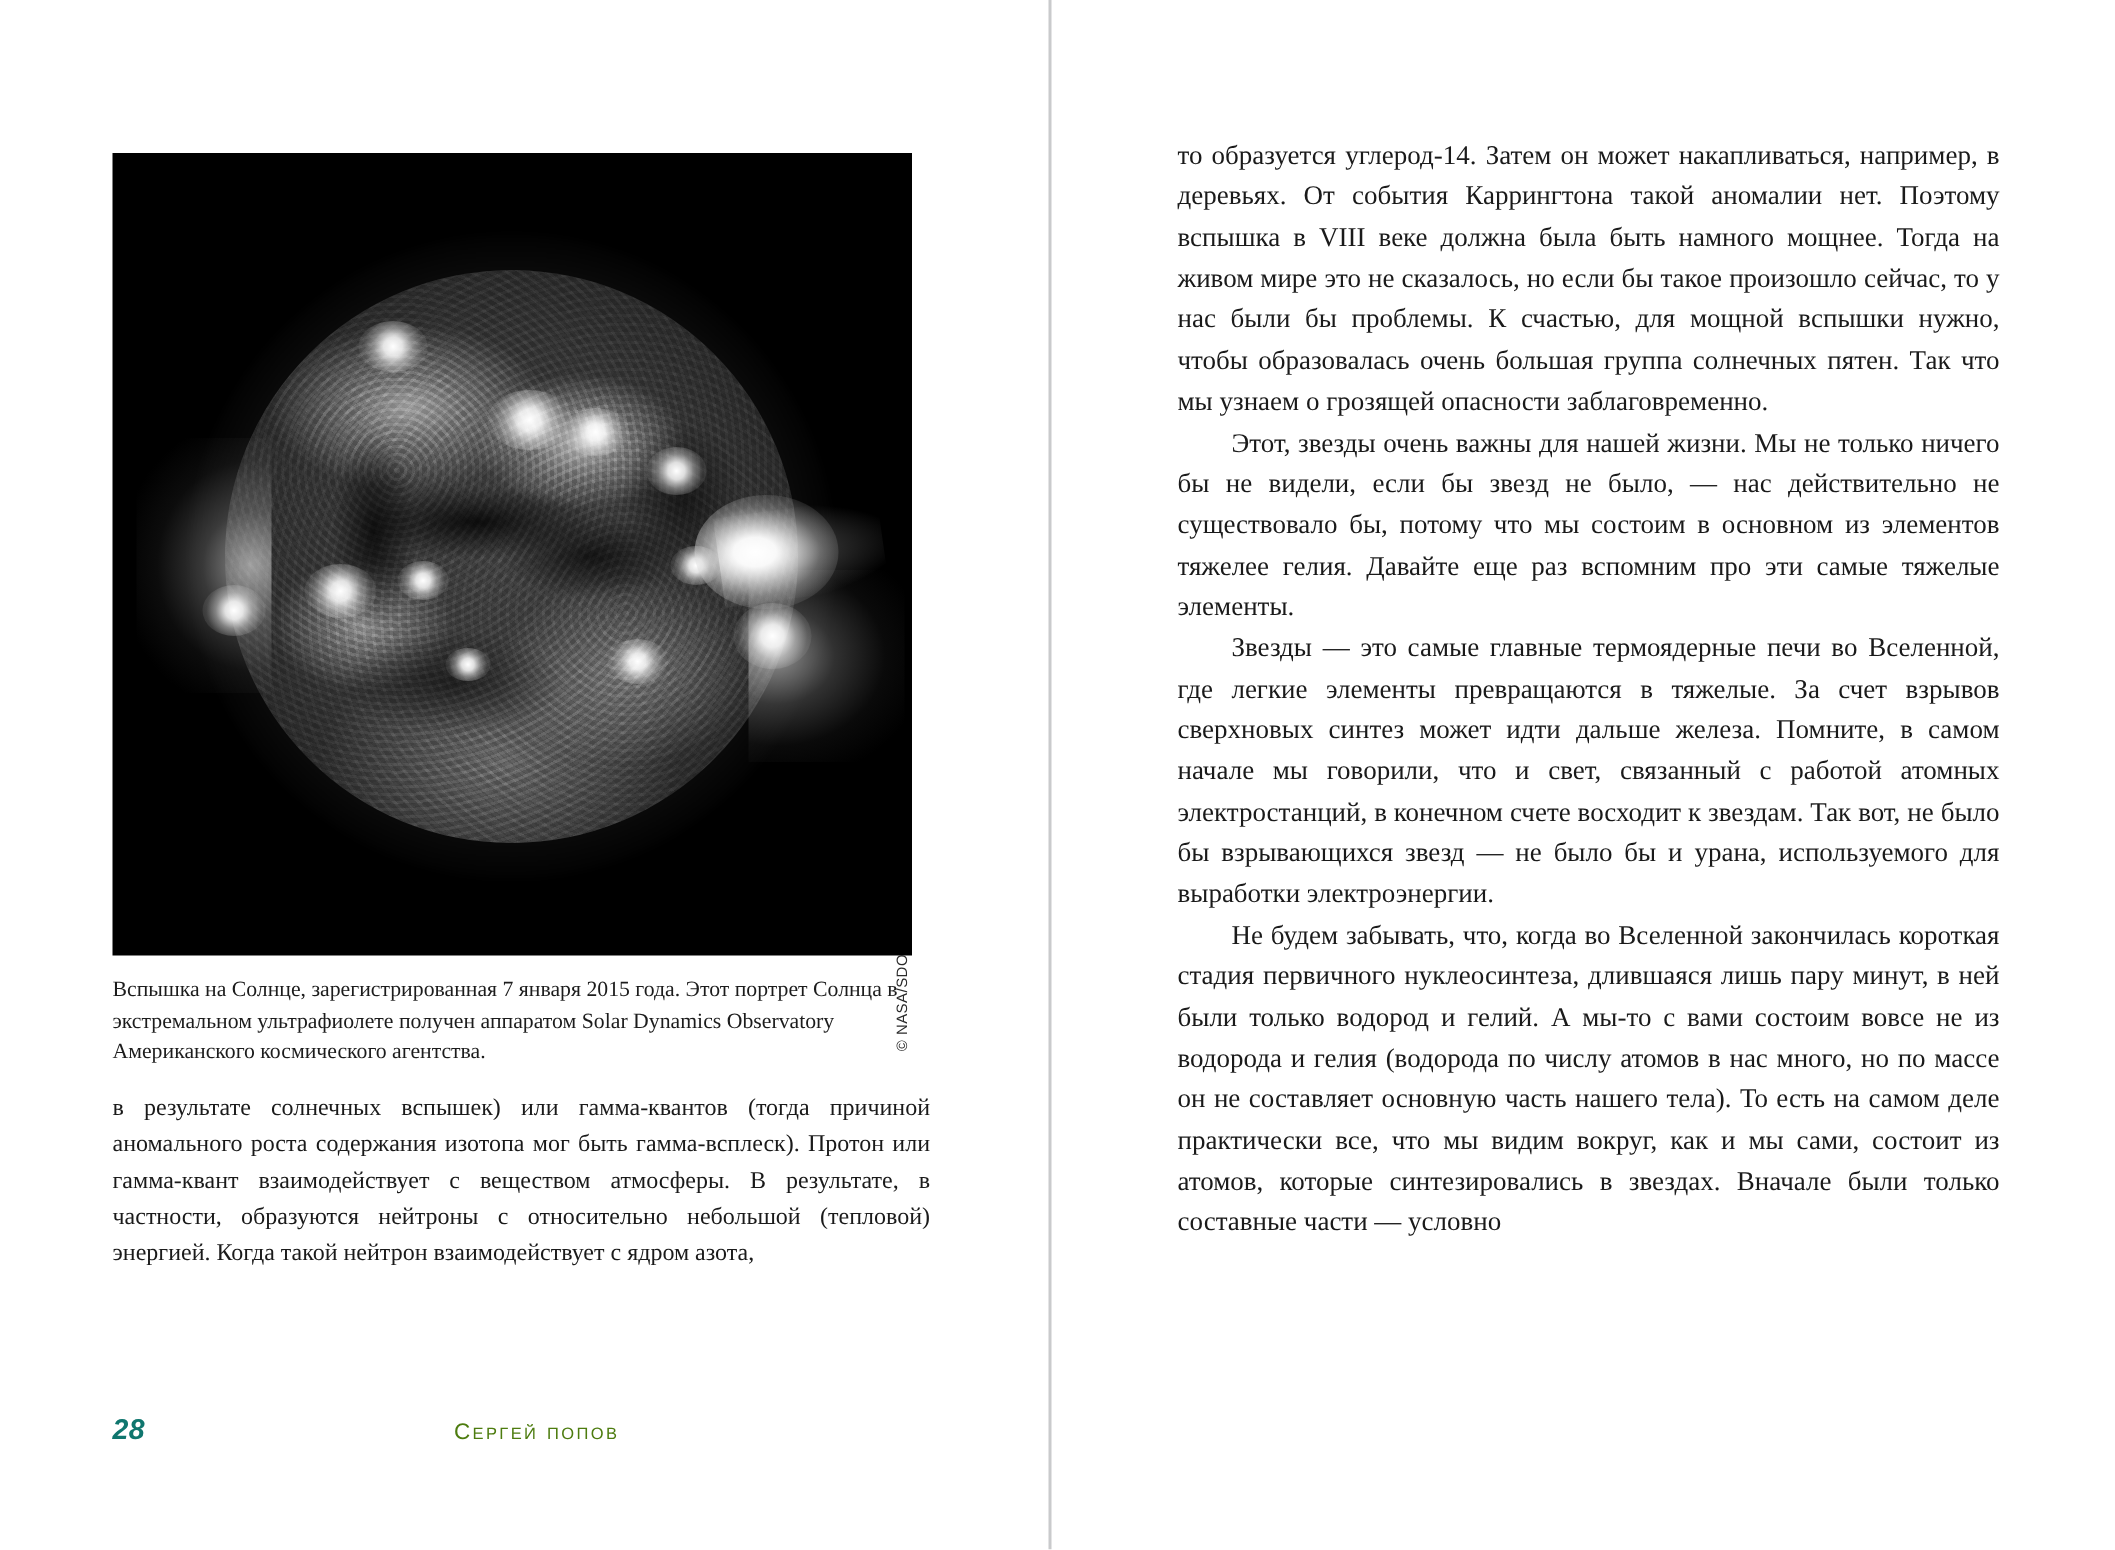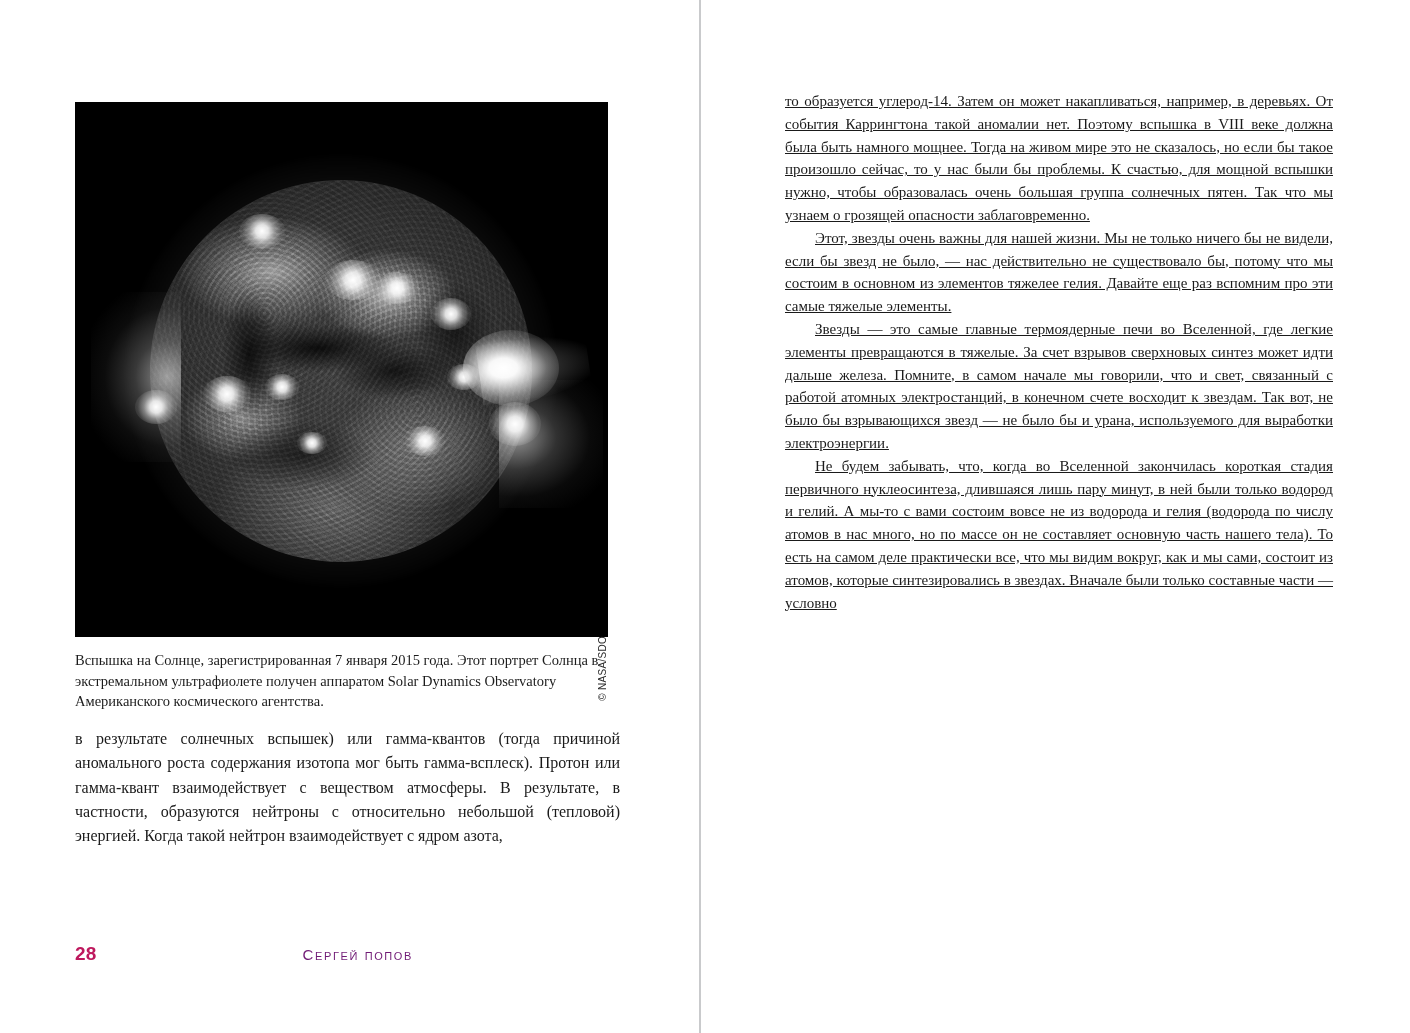--- a/index.html
+++ b/index.html
@@ -222,53 +222,53 @@
     text-justify: inter-word;
     hyphens: manual;
   }
 
   
   .body-right {
     position: absolute;
     left: 85px;
     top: 90px;
     width: 548px;
-    font-size: 15px;
+    font-size: 18px;
     line-height: 1.52;
     text-align: justify;
     text-justify: inter-word;
     hyphens: manual;
-    text-decoration: underline;
   }
   .body-right p { margin: 0; }
   .body-right p + p { text-indent: 2.0em; }
   .body-left p { margin: 0; }
 
   
   .footer {
     position: absolute;
     bottom: 68px;
     display: flex;
     align-items: baseline;
   }
   .footer-left  { left: 75px;  width: 545px; justify-content: space-between; }
 
   .folio {
     font-family: "Liberation Sans", "DejaVu Sans", sans-serif;
     font-size: 19px;
     font-weight: bold;
-    color: #be185d;
+    color: #0f766e;
     letter-spacing: 0.2px;
+    font-style: italic;
   }
   .runhead {
     font-family: "Liberation Sans", "DejaVu Sans", sans-serif;
     font-size: 15px;
     font-weight: normal;
     letter-spacing: 1.6px;
-    color: #701a75;
+    color: #4d7c0f;
     font-variant: small-caps;
     text-transform: lowercase;
   }
   .runhead::first-letter { text-transform: uppercase; }
 </style>
 </head>
 <body>
 
 <div class="spread">
 

